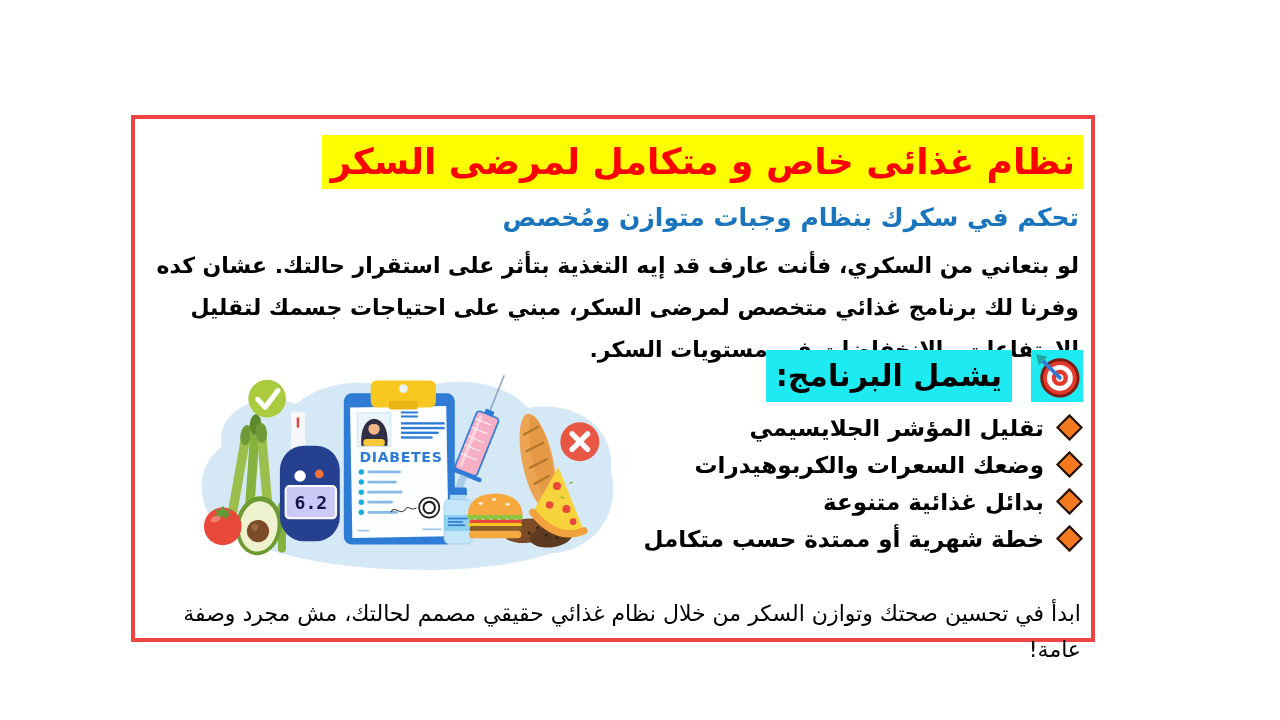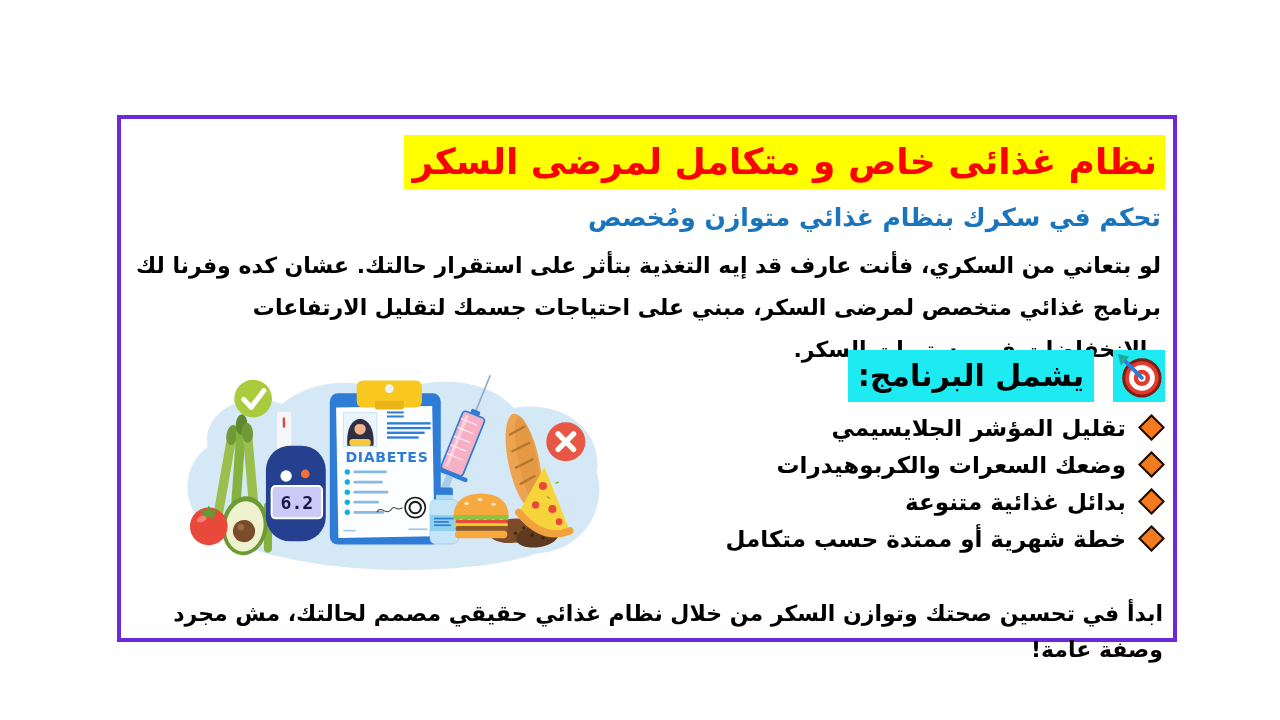--- a/index.html
+++ b/index.html
@@ -1,22 +1,22 @@
 <!DOCTYPE html>
 <html lang="ar"><head>
 <meta charset="utf-8">
 <style>
   * { margin:0; padding:0; box-sizing:border-box; }
   body { background:#ffffff; font-family:"DejaVu Sans", sans-serif; }
   .canvas {
     position:relative; width:1280px; height:720px; background:#ffffff; overflow:hidden;
   }
   .frame {
-    position:absolute; left:117px; top:115px; width:1060px; height:527px;
-    border:4px solid #6d28d9; background:#ffffff; direction:rtl;
+    position:absolute; left:131px; top:115px; width:964px; height:527px;
+    border:4px solid #ef4444; background:#ffffff; direction:rtl;
   }
   .title-wrap { position:absolute; top:16px; right:8px; }
   .page-title {
     display:inline-block; background:#FFFF00; color:#FF0000;
     font-size:36px; font-weight:bold; line-height:52px; padding:1px 8px;
   }
   .subtitle {
     position:absolute; top:82px; right:12px; color:#1B75BC;
     font-size:25px; font-weight:bold; line-height:34px;
   }
@@ -43,38 +43,38 @@
   .bullet-list li {
     display:flex; align-items:center; height:37px;
     font-size:23px; font-weight:bold; color:#000000;
   }
   .diamond {
     width:19px; height:19px; background:#F5791F; border:2.5px solid #1a1006;
     transform:rotate(45deg); margin-left:16px; margin-right:2px; flex:0 0 auto;
   }
   .footer-line {
     position:absolute; top:477px; right:10px; left:10px;
-    font-size:22px; font-weight:bold; color:#000000; text-align:right; line-height:36px;
+    font-size:22px; font-weight:normal; color:#000000; text-align:right; line-height:36px;
   }
   .illustration {
     position:absolute; left:48px; top:242px; width:444px; height:232px;
   }
   .illustration svg { width:100%; height:100%; display:block; }
 </style>
 </head>
 <body>
 
 <div class="canvas">
   <div class="frame">
 
     <div class="title-wrap">
       <span class="page-title">نظام غذائى خاص و متكامل لمرضى السكر</span>
     </div>
 
-    <div class="subtitle">تحكم في سكرك بنظام غذائي متوازن ومُخصص</div>
+    <div class="subtitle">تحكم في سكرك بنظام وجبات متوازن ومُخصص</div>
 
     <div class="intro">لو بتعاني من السكري، فأنت عارف قد إيه التغذية بتأثر على استقرار حالتك.  عشان كده وفرنا لك برنامج غذائي متخصص لمرضى السكر، مبني على احتياجات جسمك لتقليل الارتفاعات والانخفاضات في مستويات السكر.</div>
 
     <div class="section-heading">
       <span class="target-box">
         <svg viewBox="0 0 48 48" width="46" height="46" aria-hidden="true">
           <circle cx="27" cy="26" r="19" fill="#E23B2E" stroke="#7E1C10" stroke-width="3"></circle>
           <circle cx="27" cy="26" r="13.5" fill="#FFFFFF"></circle>
           <circle cx="27" cy="26" r="8.5" fill="#E23B2E"></circle>
           <circle cx="27" cy="26" r="3.8" fill="#FFFFFF"></circle>

